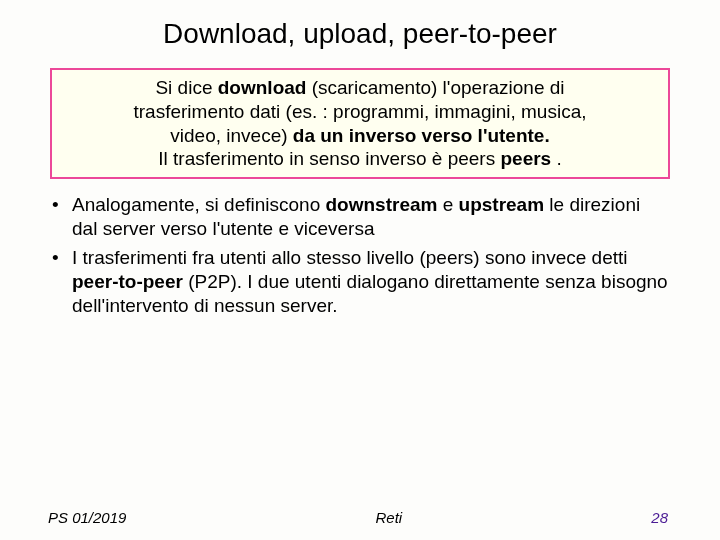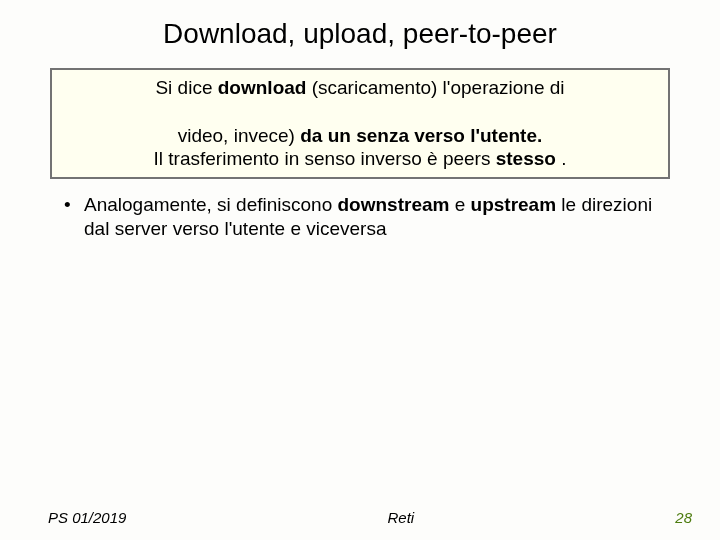--- a/index.html
+++ b/index.html
@@ -14,78 +14,81 @@
   .title{
     font-family:Verdana,Geneva,sans-serif;
     font-size:28px;
     font-weight:400;
     text-align:center;
     padding:18px 10px 10px 10px;
     letter-spacing:0px;
   }
   .defbox{
     margin:8px 50px 14px 50px;
-    border:2px solid #737373;
+    border:2px solid #ec4899;
     background:#fffff0;
     padding:6px 10px 6px 10px;
     font-size:19px;
     line-height:1.25;
     text-align:center;
   }
   .defbox b{font-weight:700}
   .bullets{
     margin:6px 50px 0 50px;
     font-size:19px;
     line-height:1.28;
   }
-  .bullets ul{margin:12px;padding:0;list-style:none}
+  .bullets ul{margin:0;padding:0;list-style:none}
   .bullets li{
     position:relative;
     padding-left:22px;
     margin-bottom:4px;
   }
   .bullets li::before{
     content:"•";
     position:absolute;
     left:2px;top:0;
     font-size:19px;
   }
   .bullets b{font-weight:700}
   .footer{
     position:absolute;
     left:0;right:0;bottom:14px;
     display:flex;
     justify-content:space-between;
     align-items:flex-end;
-    padding:0 28px 0 48px;
+    padding:0 52px 0 48px;
     font-style:italic;
     font-size:15px;
     color:#000;
   }
   .footer .page{
-    color:#4d7c0f;
+    color:#4c1d95;
     font-style:italic;
   }
 </style>
 </head>
 <body>
 
 <div class="title">Download, upload, peer-to-peer</div>
 
 <div class="defbox">
   <span>Si dice </span><b>download</b><span> (scaricamento) l'operazione di</span><br>
-  <br>
-  <span>video, invece) </span><b>da un senza verso l'utente.</b><br>
-  <span>Il trasferimento in senso inverso è peers </span><b>stesso</b><span> .</span>
+  <span>trasferimento dati (es. : programmi, immagini, musica,</span><br>
+  <span>video, invece) </span><b>da un inverso verso l'utente.</b><br>
+  <span>Il trasferimento in senso inverso è peers </span><b>peers</b><span> .</span>
 </div>
 
 <div class="bullets">
   <ul>
     <li>
       <span>Analogamente, si definiscono </span><b>downstream</b><span> e </span><b>upstream</b><span> le direzioni dal server verso l'utente e viceversa</span>
+    </li>
+    <li>
+      <span>I trasferimenti fra utenti allo stesso livello (peers) sono invece detti </span><b>peer-to-peer</b><span> (P2P). I due utenti dialogano direttamente senza bisogno dell'intervento di nessun server.</span>
     </li>
   </ul>
 </div>
 
 <div class="footer">
   <span>PS 01/2019</span>
   <span>Reti</span>
   <span class="page">28</span>
 </div>
 

